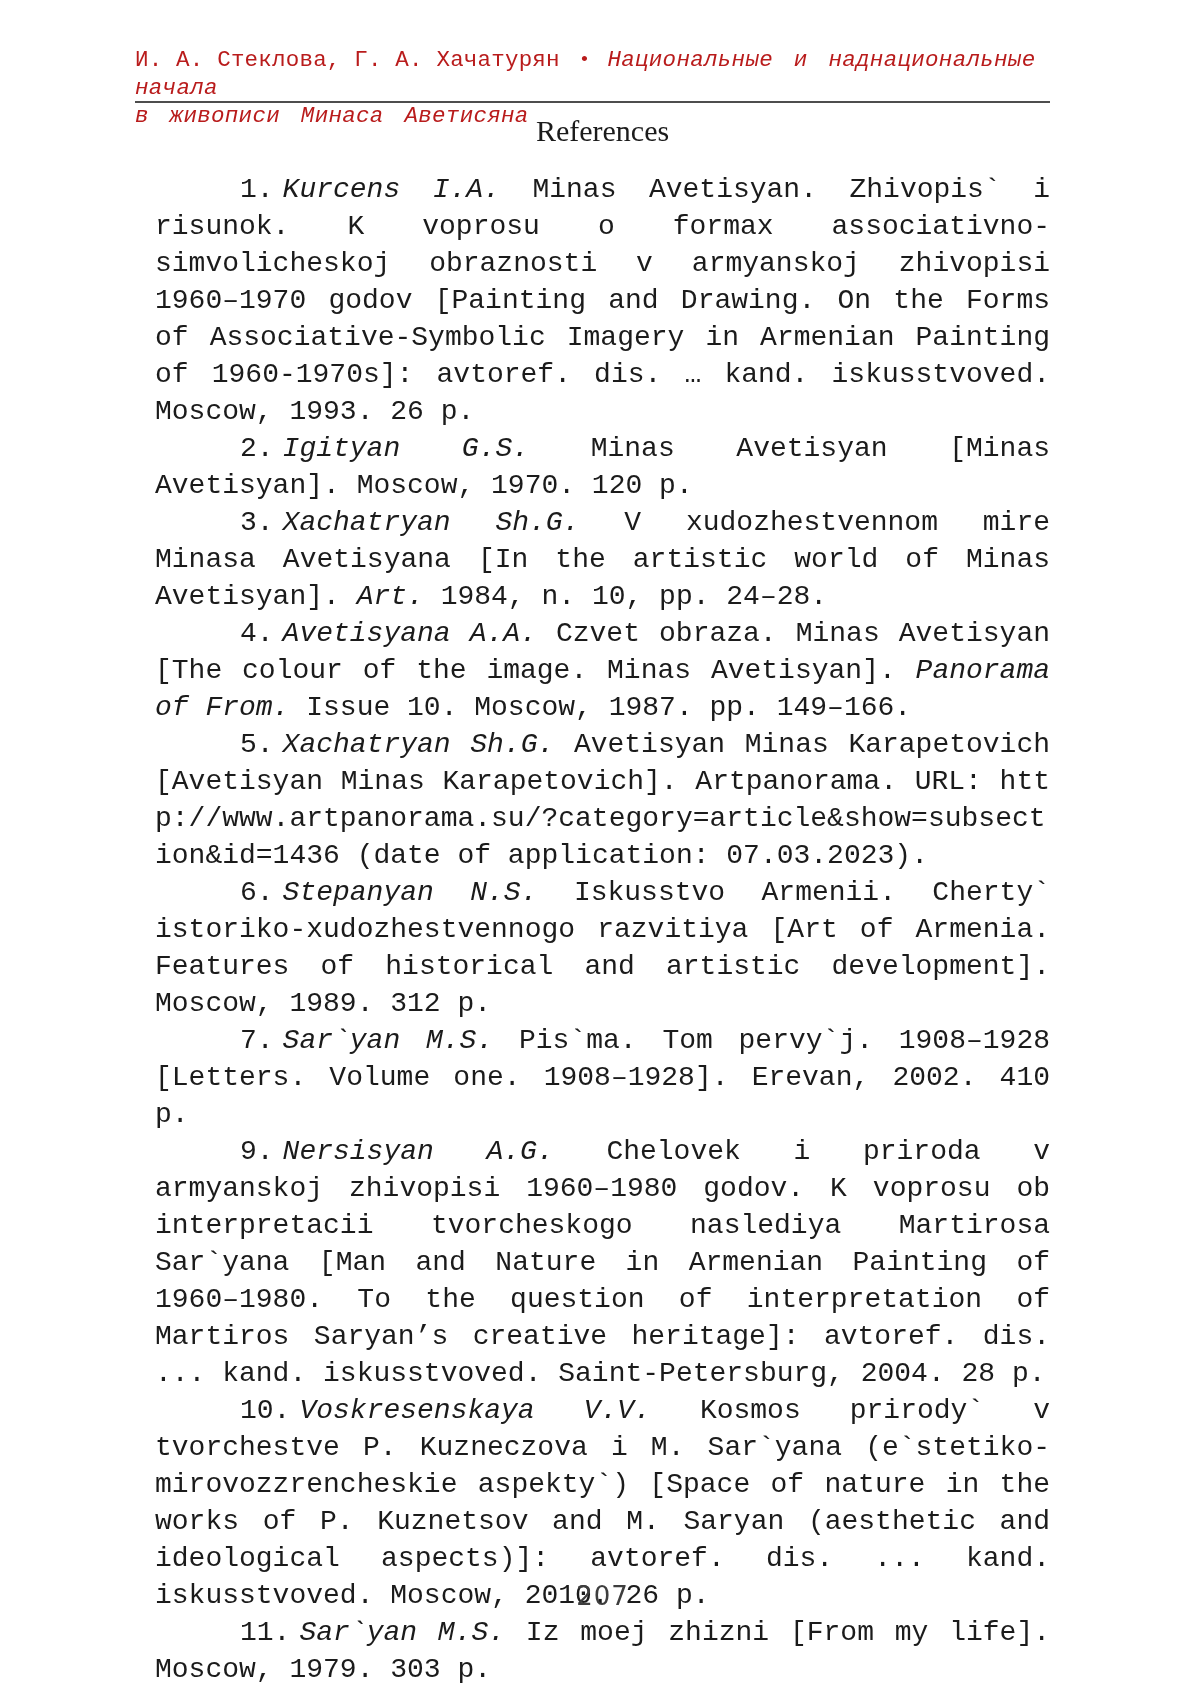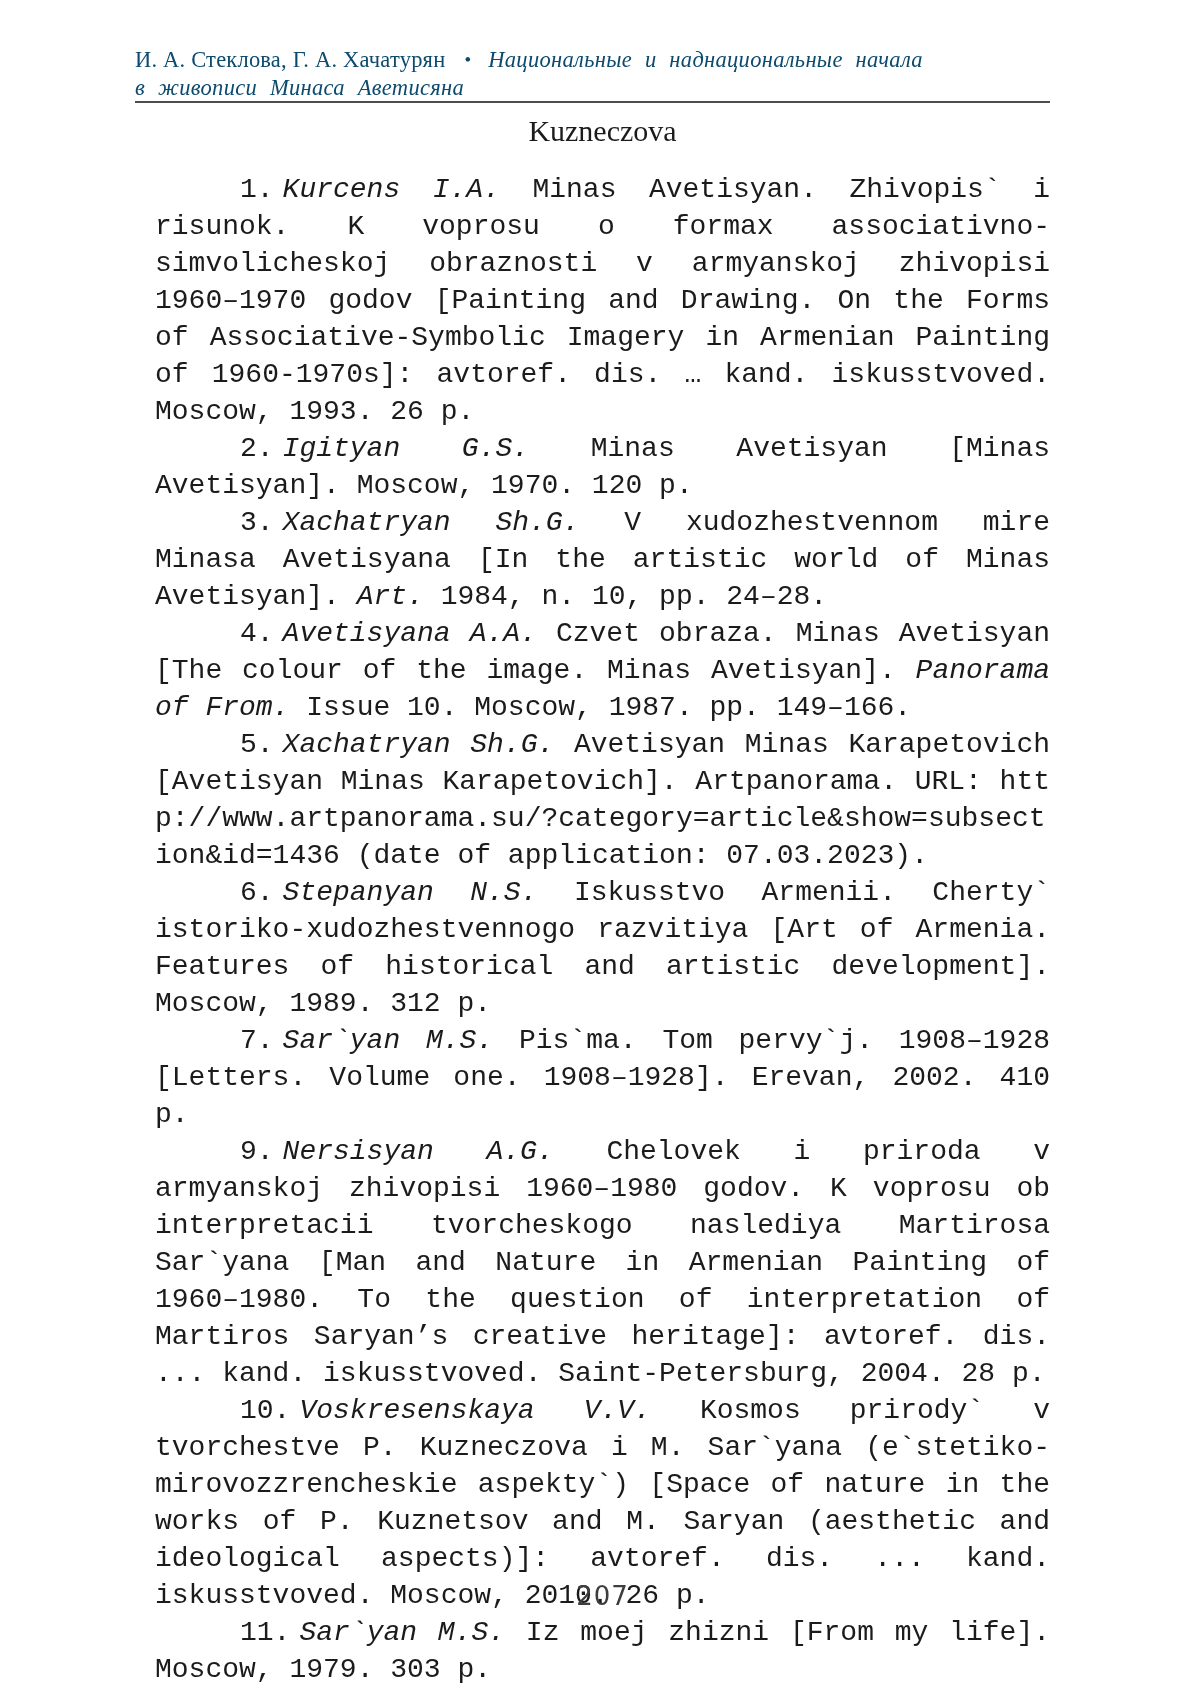--- a/index.html
+++ b/index.html
@@ -16,22 +16,23 @@
     font-family: "Liberation Serif", serif;
     overflow: hidden;
   }
   .header {
     position: absolute;
     left: 135px;
     top: 46px;
     width: 915px;
     font-size: 22.5px;
     line-height: 28px;
-    color: #0c4a6e;
+    color: #b91c1c;
     letter-spacing: 0.2px;
+    font-family: Liberation Mono, monospace;
   }
   .header .bullet {
     margin: 0 17px 0 19px;
     font-size: 19px;
     vertical-align: 1px;
   }
   .italic { font-style: italic; }
   .header .work-title {
     word-spacing: 7px;
     letter-spacing: 0.3px;
@@ -88,21 +89,21 @@
 
 <div class="page">
 
   <div class="header">
     <span class="authors">И. А. Стеклова, Г. А. Хачатурян</span><span class="bullet">•</span><span class="work-title italic">Национальные и наднациональные начала</span><br>
     <span class="work-title italic">в живописи Минаса Аветисяна</span>
   </div>
 
   <div class="header-rule"></div>
 
-  <h1 class="title">Kuzneczova</h1>
+  <h1 class="title">References</h1>
 
   <div class="refs">
       <p class="ref"><span class="num">1.</span><span class="italic">Kurcens I.A.</span><span> Minas Avetisyan. Zhivopis` i risunok. K voprosu o formax associativno-simvolicheskoj obraznosti v armyanskoj zhivopisi 1960–1970 godov [Painting and Drawing. On the Forms of Associative-Symbolic Imagery in Armenian Painting of 1960-1970s]: avtoref. dis. … kand. iskusstvoved. Moscow, 1993. 26 p.</span></p>
       <p class="ref"><span class="num">2.</span><span class="italic">Igityan G.S.</span><span> Minas Avetisyan [Minas Avetisyan]. Moscow, 1970. 120 p.</span></p>
       <p class="ref"><span class="num">3.</span><span class="italic">Xachatryan Sh.G.</span><span> V xudozhestvennom mire Minasa Avetisyana [In the artistic world of Minas Avetisyan]. </span><span class="italic">Art.</span><span> 1984, n. 10, pp. 24–28.</span></p>
       <p class="ref"><span class="num">4.</span><span class="italic">Avetisyana A.A.</span><span> Czvet obraza. Minas Avetisyan [The colour of the image. Minas Avetisyan]. </span><span class="italic">Panorama of From.</span><span> Issue 10. Moscow, 1987. pp. 149–166.</span></p>
       <p class="ref"><span class="num">5.</span><span class="italic">Xachatryan Sh.G.</span><span> Avetisyan Minas Karapetovich [Avetisyan Minas Karapetovich]. Artpanorama. URL: </span><span class="url">http://www.artpanorama.su/?category=article&amp;show=subsection&amp;id=1436</span><span> (date of application: 07.03.2023).</span></p>
       <p class="ref"><span class="num">6.</span><span class="italic">Stepanyan N.S.</span><span> Iskusstvo Armenii. Cherty` istoriko-xudozhestvennogo razvitiya [Art of Armenia. Features of historical and artistic development]. Moscow, 1989. 312 p.</span></p>
       <p class="ref"><span class="num">7.</span><span class="italic">Sar`yan M.S.</span><span> Pis`ma. Tom pervy`j. 1908–1928 [Letters. Volume one. 1908–1928]. Erevan, 2002. 410 p.</span></p>
       <p class="ref"><span class="num">9.</span><span class="italic">Nersisyan A.G.</span><span> Chelovek i priroda v armyanskoj zhivopisi 1960–1980 godov. K voprosu ob interpretacii tvorcheskogo naslediya Martirosa Sar`yana [Man and Nature in Armenian Painting of 1960–1980. To the question of interpretation of Martiros Saryan’s creative heritage]: avtoref. dis. ... kand. iskusstvoved. Saint-Petersburg, 2004. 28 p.</span></p>

